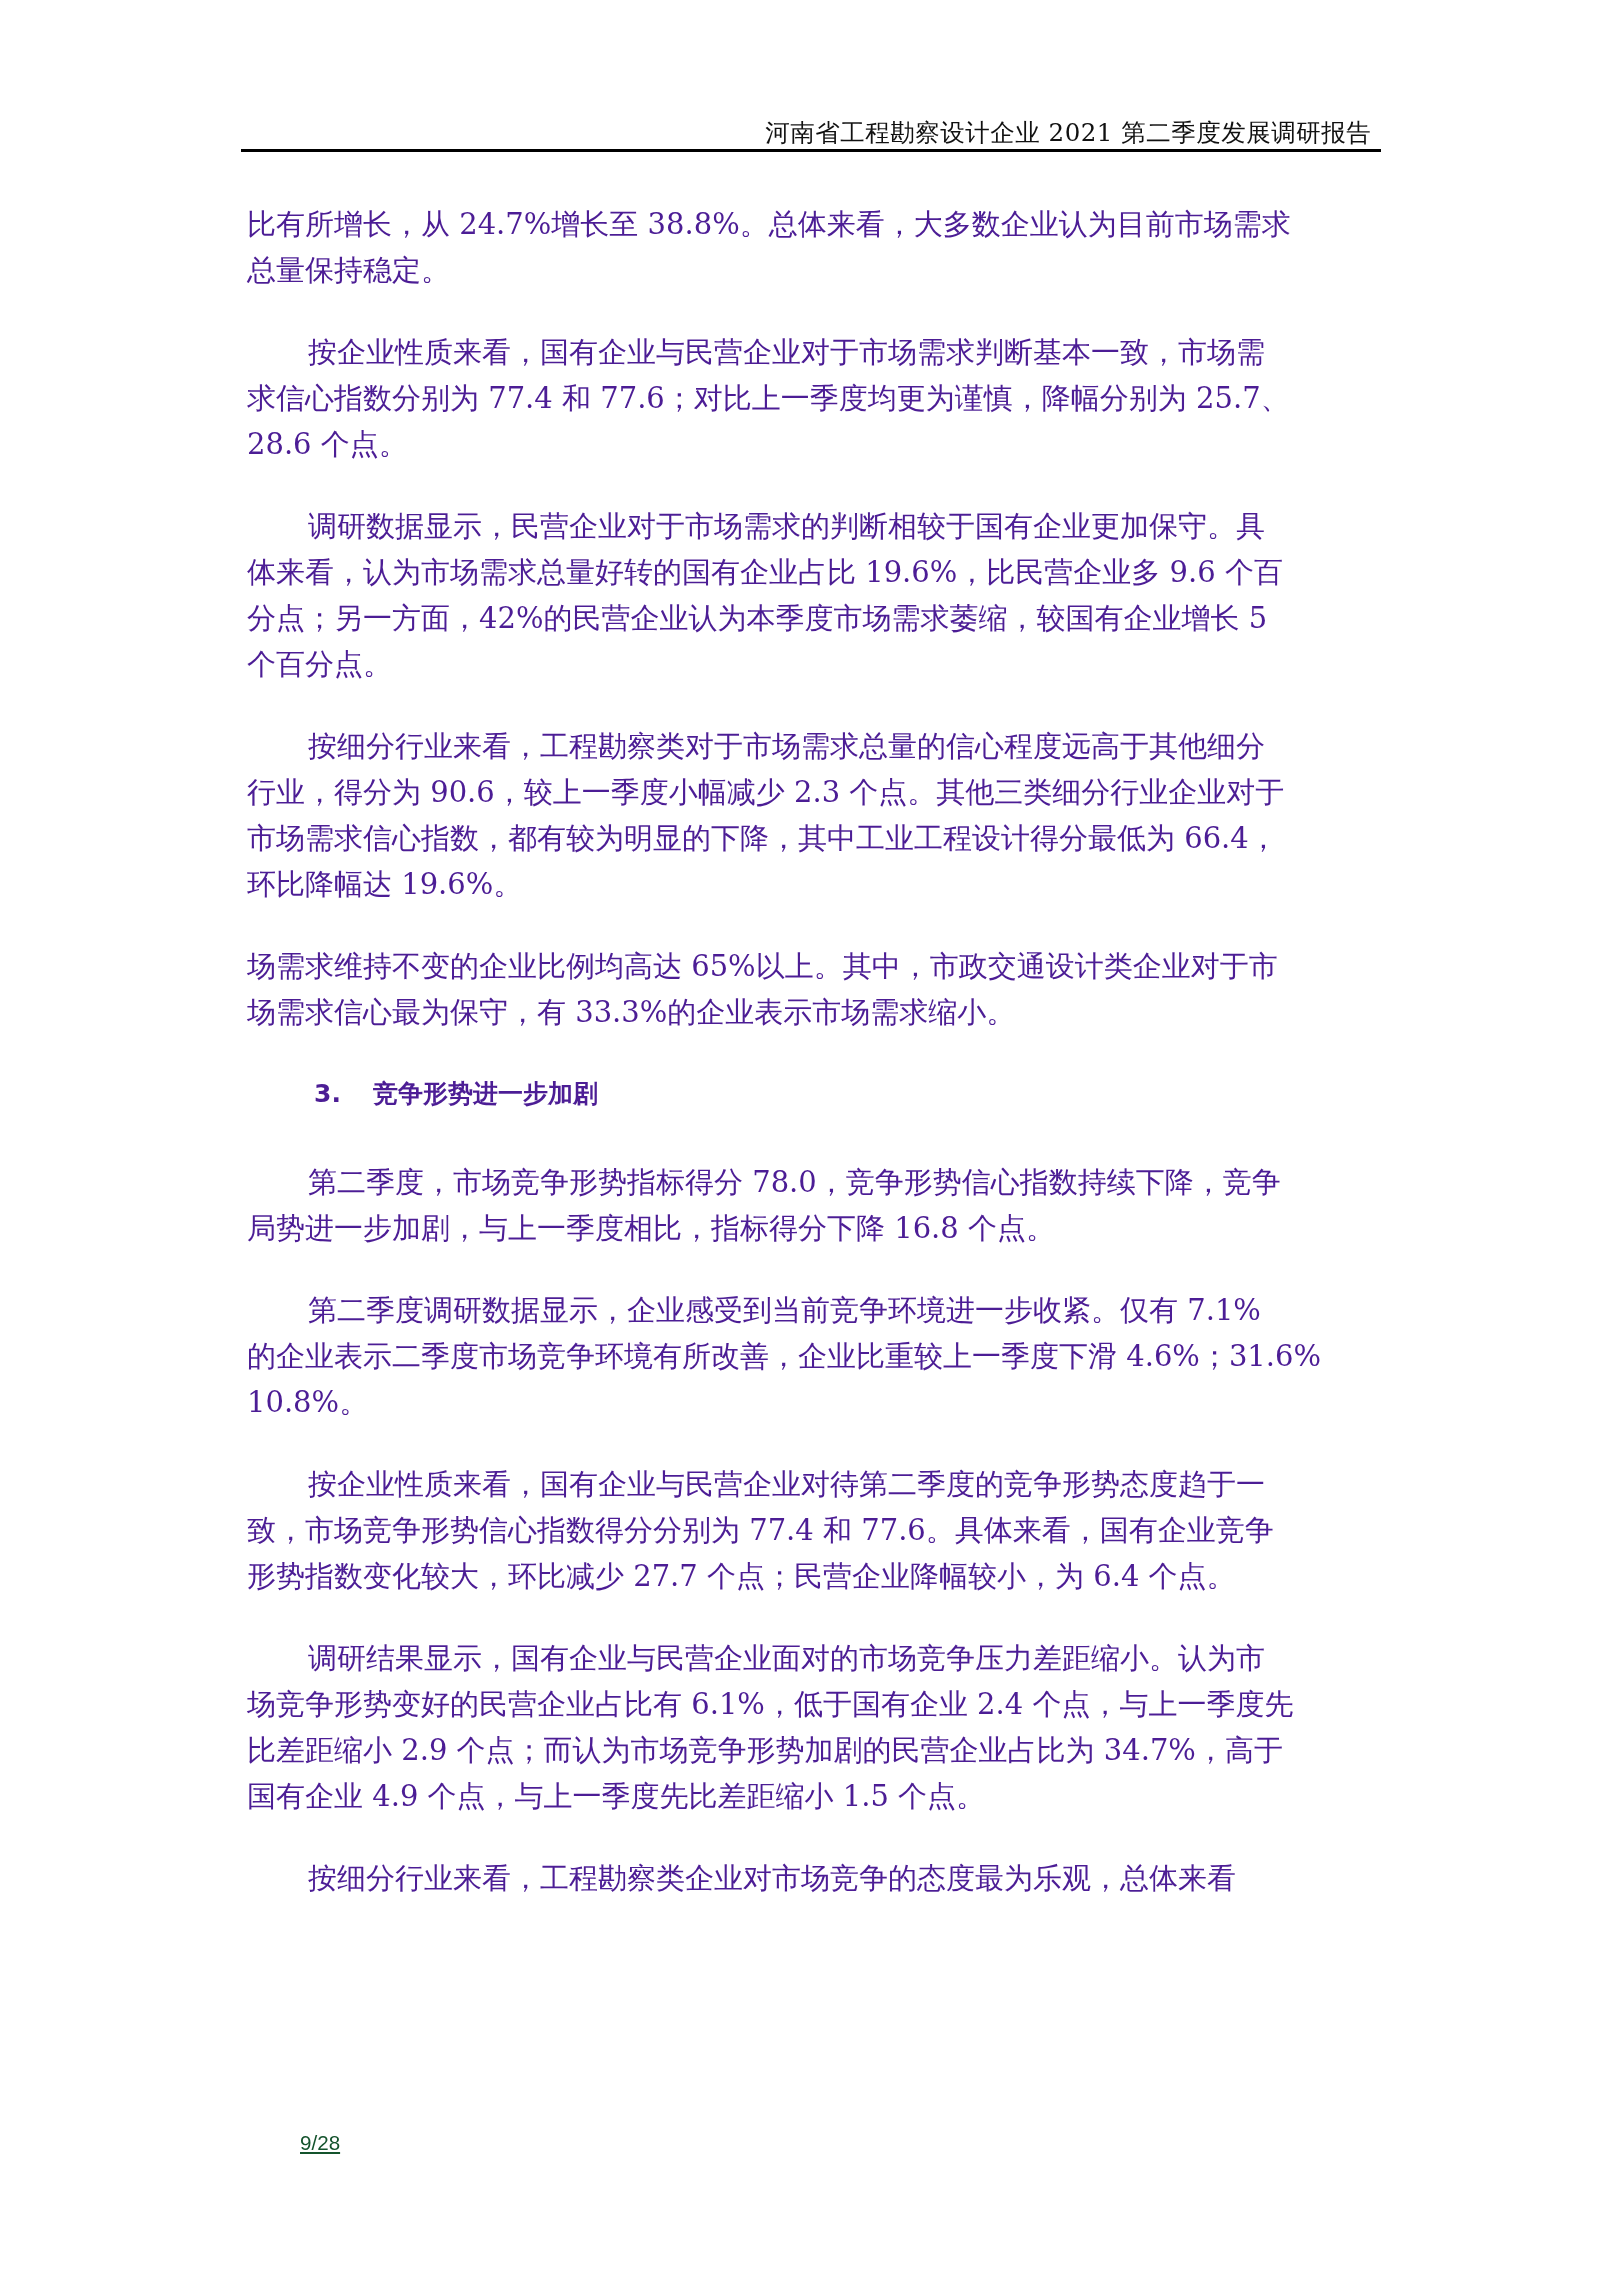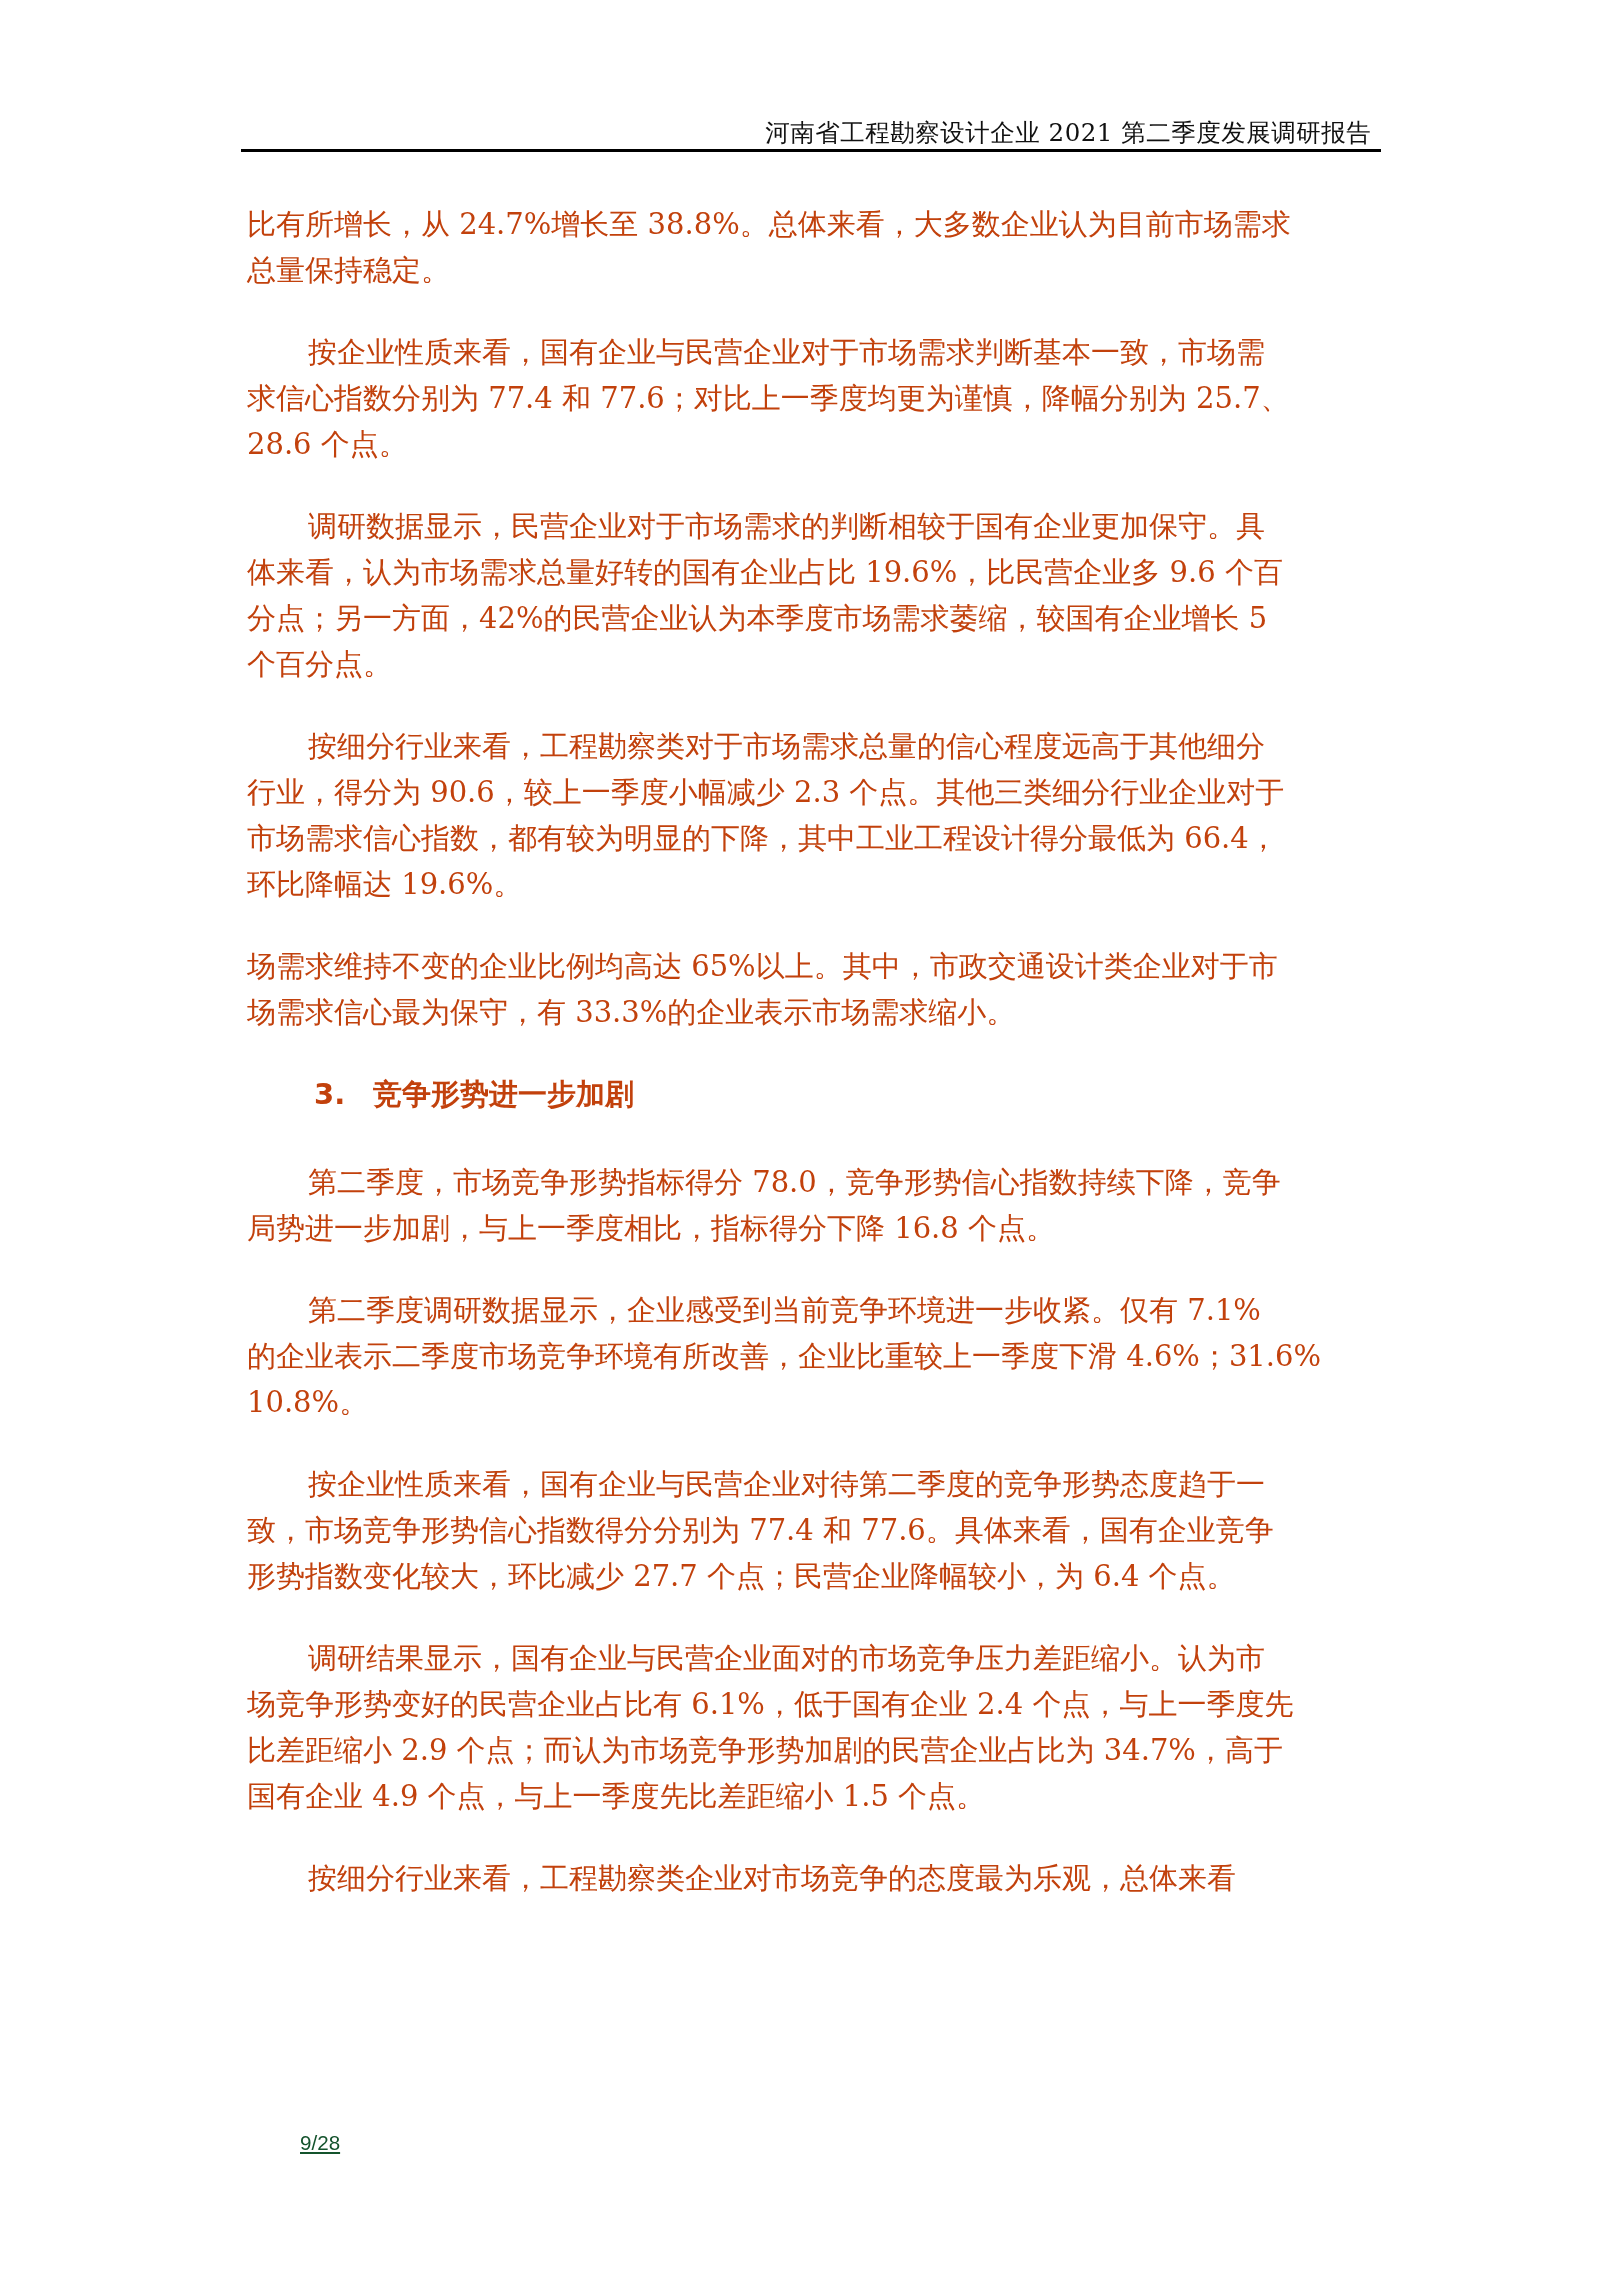--- a/index.html
+++ b/index.html
@@ -9,28 +9,28 @@
     position: absolute; left: 241px; width: 1140px; top: 116px;
     text-align: right; font-family: "DejaVu Serif", serif; font-size: 24.5px;
     color: #111; letter-spacing: 0.5px; padding-right: 9.8px; box-sizing: border-box;
   }
   .header-rule {
     position: absolute; left: 241px; top: 149px; width: 1140px; height: 2.9px; background: #000;
   }
   .body {
     position: absolute; left: 247px; top: 201px; width: 1176px;
     font-family: "DejaVu Serif", "Liberation Serif", serif; font-size: 29px;
-    color: #c2410c; line-height: 46px;
+    color: #4c1d95; line-height: 46px;
   }
   .para { margin: 0 0 36px 0; white-space: nowrap; }
   .line { display: block; height: 46px; }
   .indent { padding-left: 61px; }
   .heading {
     margin: 0 0 42px 0; padding-left: 67px; font-weight: bold;
-    font-family: "DejaVu Sans", sans-serif; font-size: 29px;
+    font-family: "DejaVu Sans", sans-serif; font-size: 25px;
   }
   .heading .num { display: inline-block; width: 59px; }
   .page-number {
     position: absolute; left: 300px; top: 2131px; font-family: "Liberation Sans", sans-serif;
     font-size: 20.6px; color: #14532d; text-decoration: underline;
   }
 </style>
 </head>
 <body>
 

